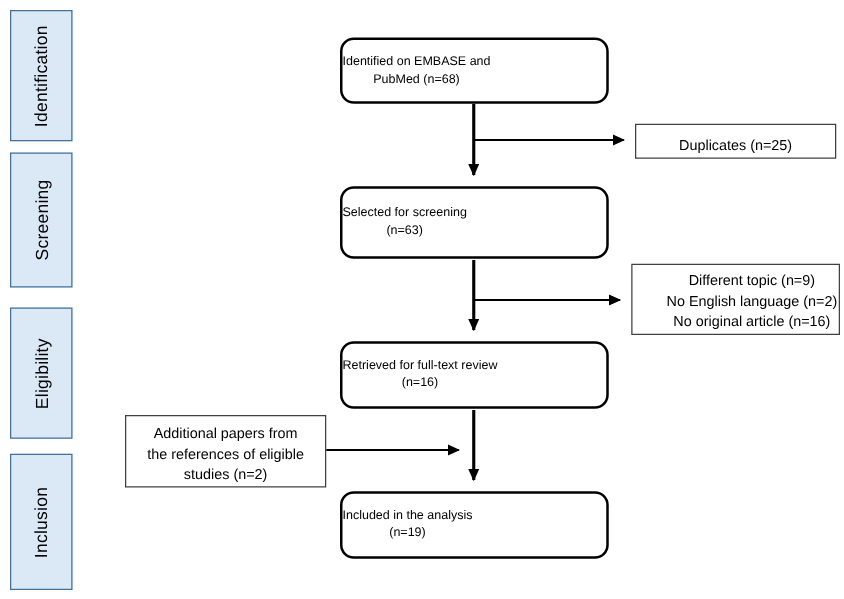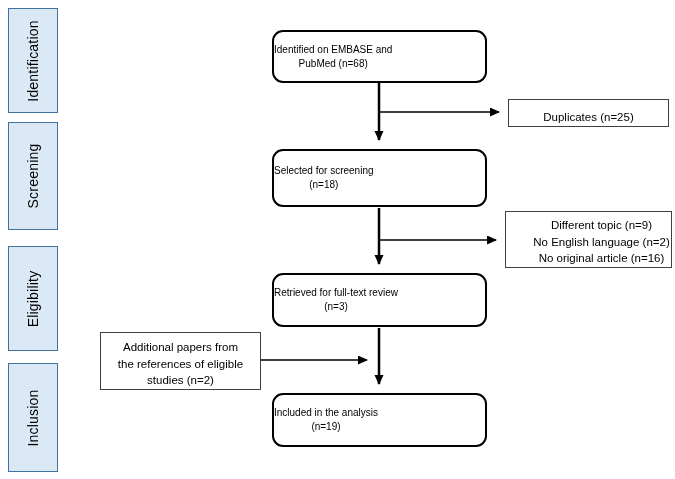--- a/index.html
+++ b/index.html
@@ -115,25 +115,25 @@
     <line x1="379" y1="328" x2="379" y2="384" stroke="var(--arrow, #000)" stroke-width="2.5" marker-end="url(#ah)"></line>
     <line x1="251" y1="360" x2="367" y2="360" stroke="var(--arrow, #000)" stroke-width="1.5" marker-end="url(#ah)"></line>
   </svg>
 
   <div class="main-box" id="box-identified">
     <span class="box-text">Identified on EMBASE and
 PubMed (n=68)</span>
   </div>
   <div class="main-box" id="box-screened">
     <span class="box-text">Selected for screening
-(n=18)</span>
+(n=63)</span>
   </div>
   <div class="main-box" id="box-fulltext">
     <span class="box-text">Retrieved for full-text review
-(n=3)</span>
+(n=16)</span>
   </div>
   <div class="main-box" id="box-included">
     <span class="box-text">Included in the analysis
 (n=19)</span>
   </div>
 
   <div class="side-box" id="box-duplicates">
     <span class="box-text">Duplicates (n=25)</span>
   </div>
   <div class="side-box" id="box-excluded-reasons">

